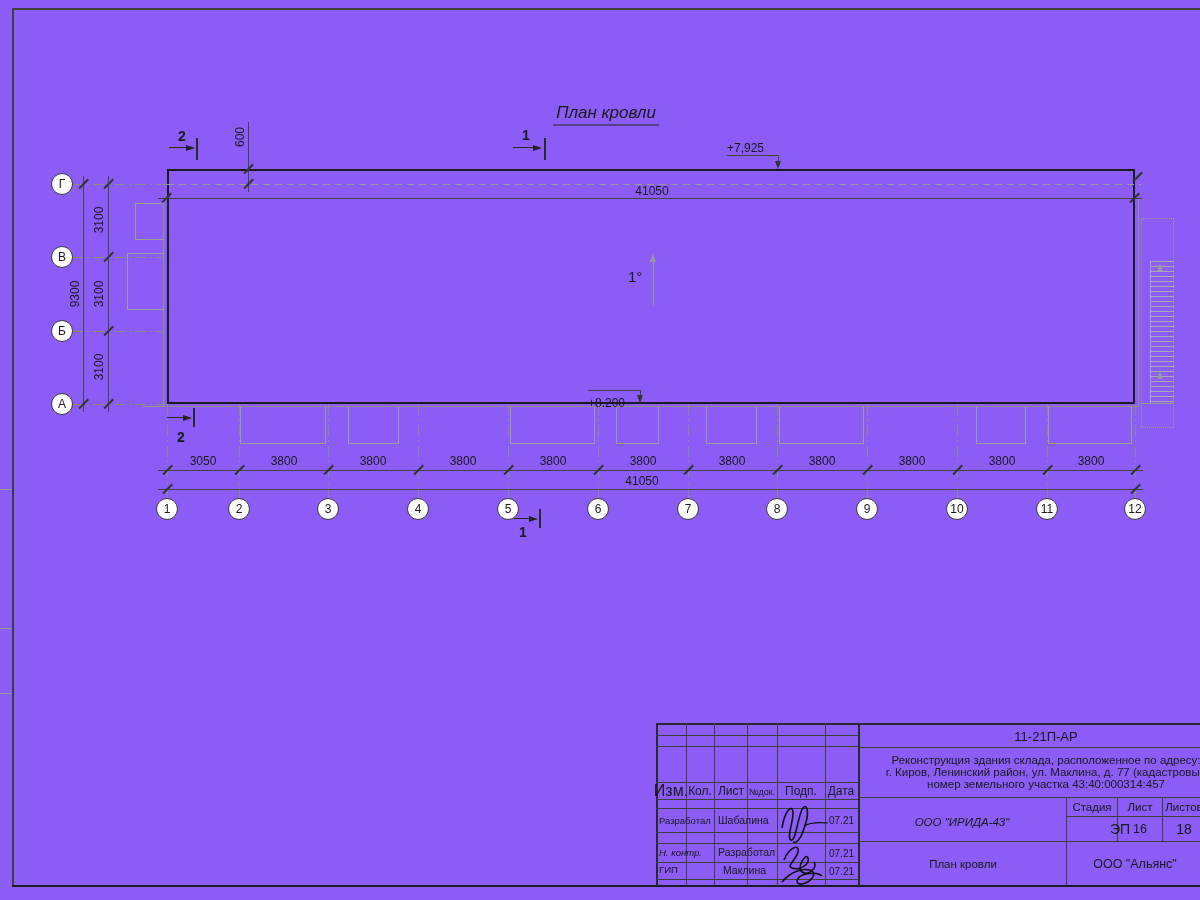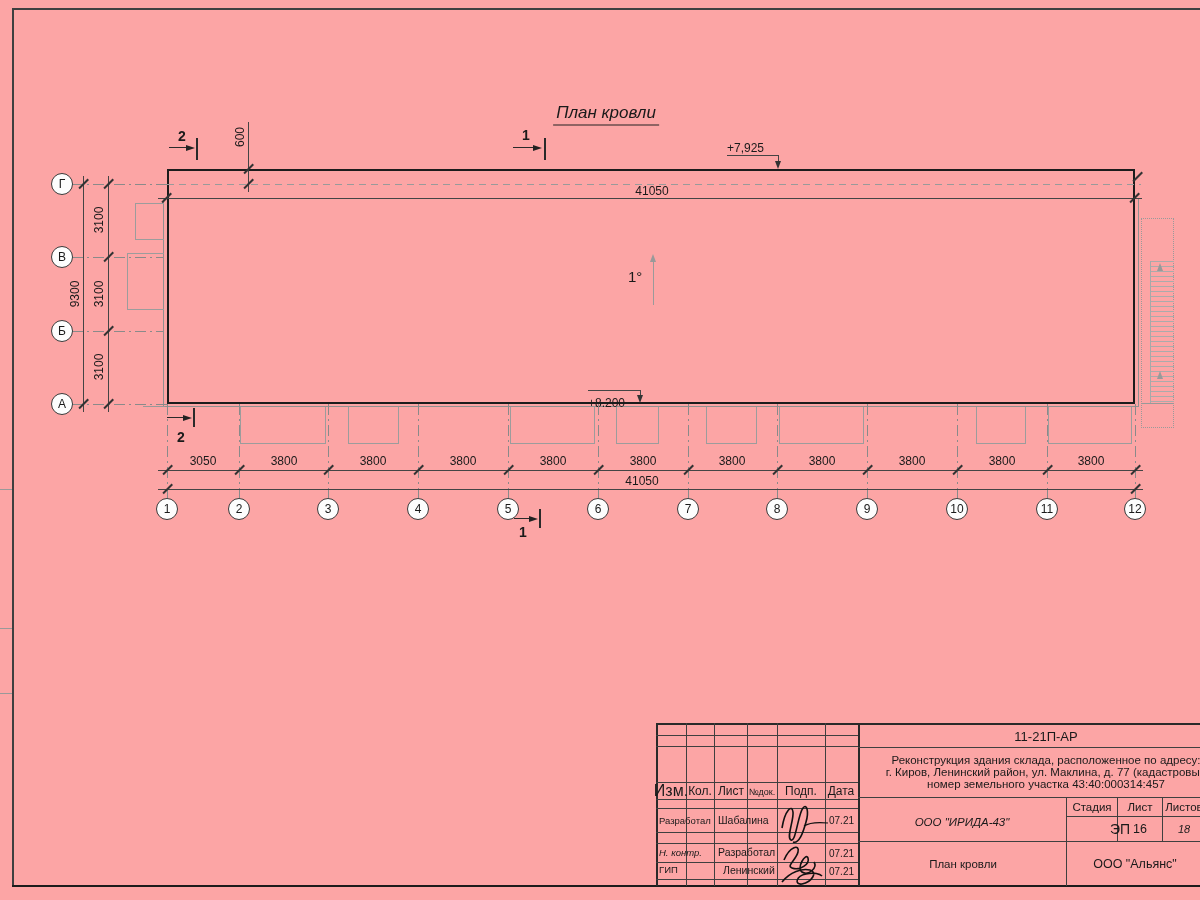--- a/index.html
+++ b/index.html
@@ -1,16 +1,16 @@
 <!DOCTYPE html>
 <html><head>
 <meta charset="utf-8">
 <style>
   html,body{margin:0;padding:0;background:#e8e8e8;}
-  #sheet{position:relative;width:1200px;height:900px;background:#fca5a5;overflow:hidden;
+  #sheet{position:relative;width:1200px;height:900px;background:#8b5cf6;overflow:hidden;
          font-family:"Liberation Sans", sans-serif;color:#1a1a1a;}
   .abs{position:absolute;}
   .ln{position:absolute;background:#3f3f3f;}
   .thick{background:#1c1c1c;}
   .thin{background:#999;}
   .dimln{background:#444;}
   .stampln{background:#2a2a2a;}
   .tick{position:absolute;width:13px;height:1.5px;background:#333;transform:rotate(-45deg);transform-origin:center;}
   .dashdot-h{position:absolute;height:1px;background:repeating-linear-gradient(to right,#8a8a8a 0 11px,transparent 11px 15px,#8a8a8a 15px 17px,transparent 17px 21px);}
   .dashdot-v{position:absolute;width:1px;background:repeating-linear-gradient(to bottom,#8a8a8a 0 11px,transparent 11px 15px,#8a8a8a 15px 17px,transparent 17px 21px);}
@@ -266,21 +266,21 @@
 
   <div class="stamp-t" style="left:659px;top:815px;font-size:9.5px;">Разработал</div>
   <div class="stamp-t" style="left:718px;top:814px;font-size:10.5px;">Шабалина</div>
   <div class="stamp-t" style="left:829px;top:815px;font-size:10px;">07.21</div>
 
   <div class="stamp-t" style="left:659px;top:847px;font-size:9.5px;font-style:italic;">Н. контр.</div>
   <div class="stamp-t" style="left:718px;top:846px;font-size:10.5px;">Разработал</div>
   <div class="stamp-t" style="left:829px;top:848px;font-size:10px;">07.21</div>
 
   <div class="stamp-t" style="left:659px;top:864px;font-size:9.5px;">ГИП</div>
-  <div class="stamp-t" style="left:723px;top:864px;font-size:10.5px;">Ленинский</div>
+  <div class="stamp-t" style="left:723px;top:864px;font-size:10.5px;">Маклина</div>
   <div class="stamp-t" style="left:829px;top:866px;font-size:10px;">07.21</div>
 
   <svg class="abs" style="left:776px;top:798px;" width="54" height="48" viewBox="0 0 54 48">
     <path d="M6 30 C9 12 16 6 17 14 C18 22 10 40 15 42 C20 44 22 16 27 10 C31 5 33 14 30 24 C27 35 23 46 17 44" fill="none" stroke="#111" stroke-width="1.6"></path>
     <path d="M28 28 C34 24 42 24 52 25" fill="none" stroke="#111" stroke-width="1.2"></path>
   </svg>
   <svg class="abs" style="left:776px;top:838px;" width="52" height="48" viewBox="0 0 52 48">
     <path d="M8 22 C14 8 24 6 22 14 C20 22 10 28 16 30 C24 33 34 26 32 20 C30 14 20 30 26 34 C32 38 42 30 38 24" fill="none" stroke="#111" stroke-width="1.6"></path>
     <path d="M6 44 C14 34 26 30 34 32 C42 34 36 44 26 46 C18 47 20 38 30 36 C38 34 44 36 46 38" fill="none" stroke="#111" stroke-width="1.6"></path>
   </svg>
@@ -290,18 +290,18 @@
   <div class="stamp-t c" style="left:1046px;top:772px;font-size:11.5px;">г. Киров, Ленинский район, ул. Маклина, д. 77 (кадастровый</div>
   <div class="stamp-t c" style="left:1046px;top:784px;font-size:11.5px;">номер земельного участка 43:40:000314:457</div>
 
   <div class="stamp-t c" style="left:962px;top:822px;font-size:11.5px;font-style:italic;">ООО "ИРИДА-43"</div>
 
   <div class="stamp-t c" style="left:1092px;top:807px;font-size:11.5px;">Стадия</div>
   <div class="stamp-t c" style="left:1140px;top:807px;font-size:11.5px;">Лист</div>
   <div class="stamp-t c" style="left:1184px;top:807px;font-size:11.5px;">Листов</div>
   <div class="stamp-t c" style="left:1120px;top:829px;font-size:14px;">ЭП</div>
   <div class="stamp-t c" style="left:1140px;top:829px;font-size:12.5px;">16</div>
-  <div class="stamp-t c" style="left:1184px;top:829px;font-size:11px;font-style:italic;">18</div>
+  <div class="stamp-t c" style="left:1184px;top:829px;font-size:14px;">18</div>
 
   <div class="stamp-t c" style="left:963px;top:864px;font-size:11.5px;">План кровли</div>
   <div class="stamp-t c" style="left:1135px;top:864px;font-size:12.5px;">ООО "Альянс"</div>
 
 </div>
 
 </body></html>

